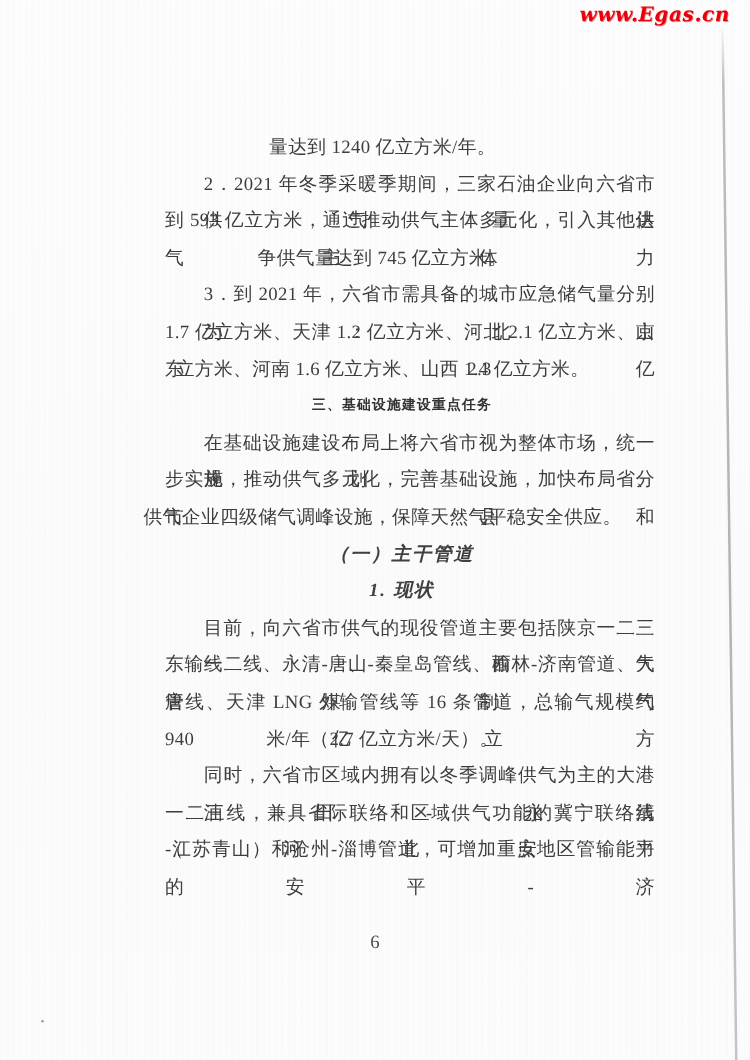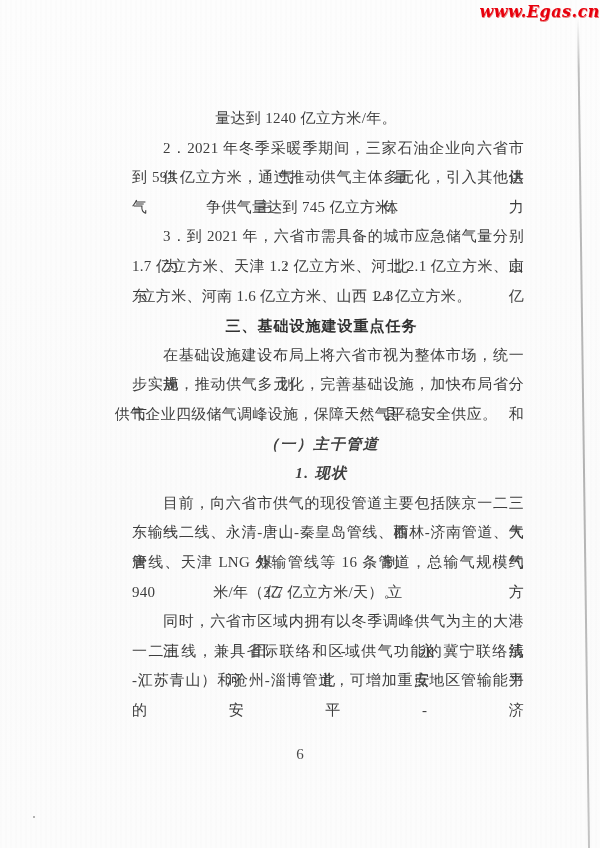--- a/index.html
+++ b/index.html
@@ -13,21 +13,21 @@
     background-image:
       repeating-linear-gradient(90deg, rgba(0,0,0,0.006) 0 2px, rgba(255,255,255,0) 2px 5px),
       linear-gradient(180deg, #fdfdfd 0%, #fbfbfb 60%, #fcfcfc 100%);
     overflow: hidden;
     font-family: "Liberation Serif", "DejaVu Serif", serif;
     color: #3d3d3d;
   }
   .watermark {
     position: absolute;
     top: 2px;
-    right: 0;
+    right: 16px;
     font-family: "DejaVu Serif", serif;
     font-style: italic;
     font-weight: 700;
     font-size: 16px;
     letter-spacing: 0.5px;
     color: #e8000d;
     text-shadow: 0.6px 0.6px 0 rgba(220, 30, 30, 0.55);
   }
   .scan-line {
     position: absolute;
@@ -54,24 +54,24 @@
     text-align: center;
   }
   .line.just {
     white-space: normal;
     text-align: justify;
     text-align-last: justify;
     margin-left: 44px;
   }
   .line.indent { padding-left: 31px; }
   .line.heading {
-    font-family: Liberation Sans, sans-serif;
+    font-family: Liberation Mono, monospace;
     font-weight: 700;
     color: #323232;
-    font-size: 15px;
+    font-size: 11px;
     letter-spacing: 1px;
   }
   .line.kai {
     font-style: italic;
     font-weight: 600;
     color: #404040;
     letter-spacing: 1.5px;
     font-family: Liberation Serif, serif;
   }
   .page-number {

